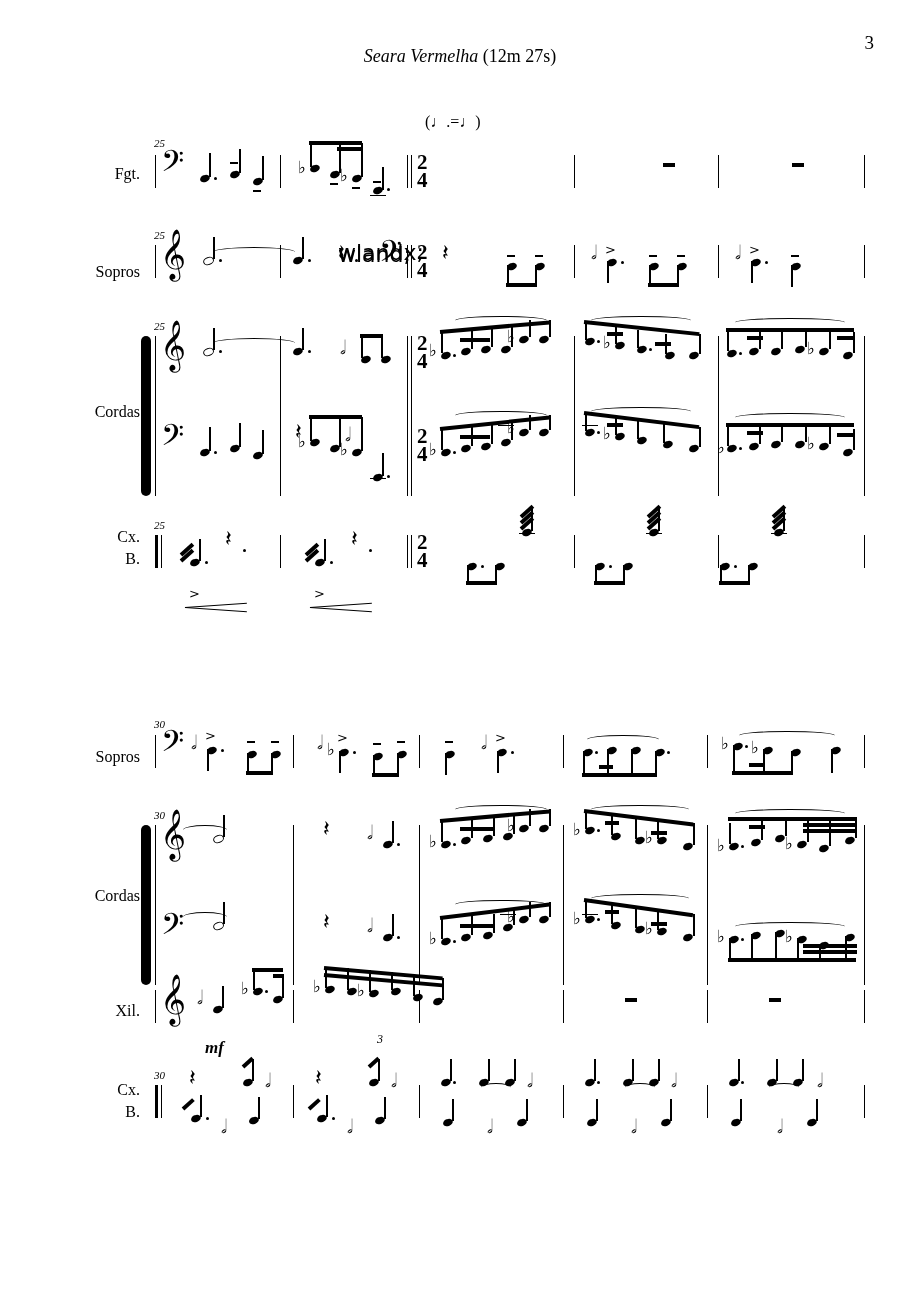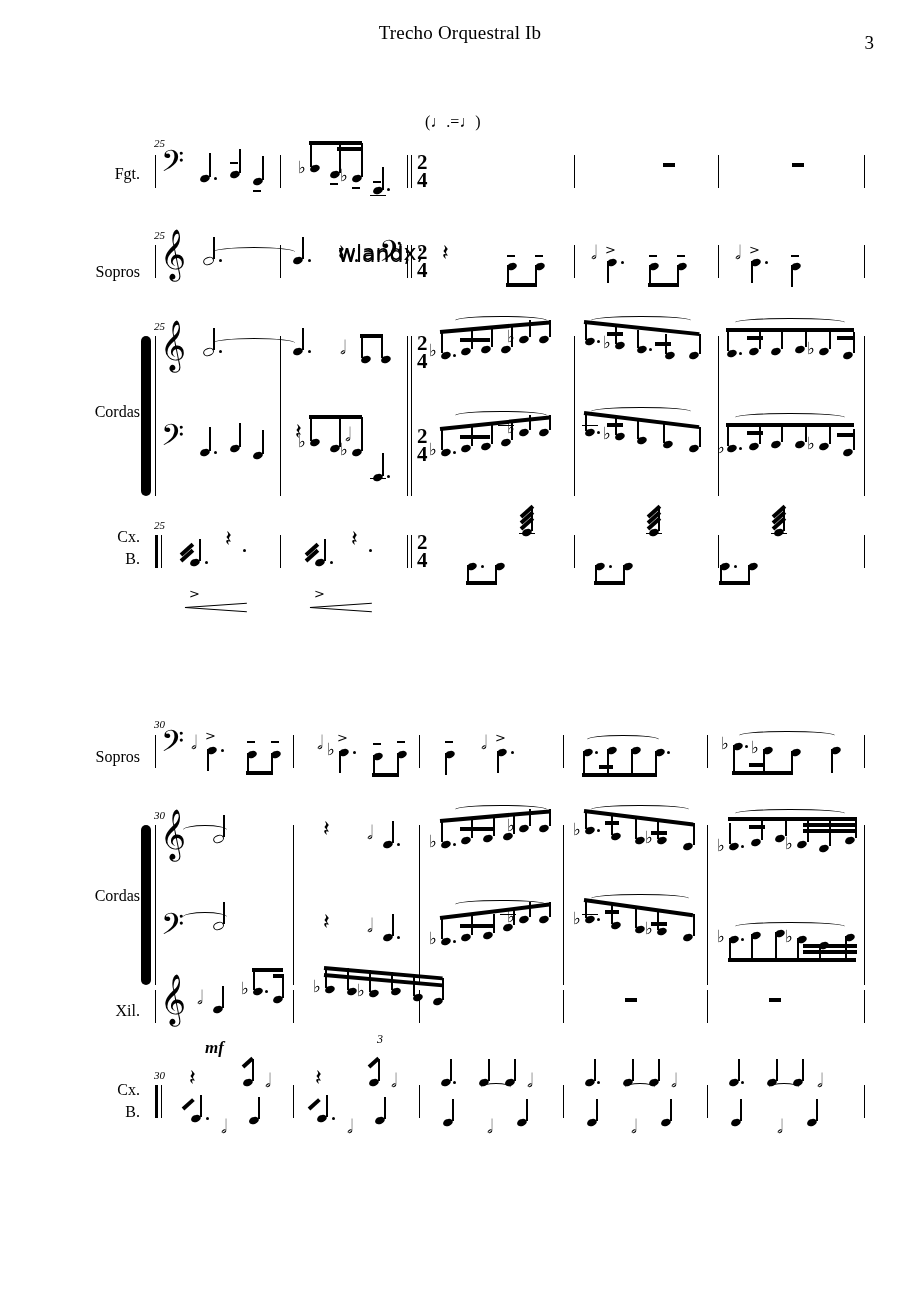--- a/index.html
+++ b/index.html
@@ -45,21 +45,21 @@
   .rest-8{position:absolute;font-family:"DejaVu Sans",sans-serif;font-size:19px;line-height:1;}
   .dyn{position:absolute;font-family:"Liberation Serif",serif;font-style:italic;font-weight:bold;font-size:17px;}
   .tuplet{position:absolute;font-family:"Liberation Serif",serif;font-style:italic;font-size:12px;}
   .hair{position:absolute;height:1px;background:#000;transform-origin:left center;}
 </style>
 </head>
 <body>
 
 <div class="page">
 
-  <div class="hdr-title">Trecho Orquestral Ib</div>
+  <div class="hdr-sub"><i>Seara Vermelha</i><span> (12m 27s)</span></div>
   <div class="pageno">3</div>
   <div class="tempo-eq">(♩.=♩)</div>
 
   <div class="sys" style="left:155px;top:155px;width:710px;height:40px;">
     <div class="ln" style="top:0px;width:710px;"></div>
     <div class="ln" style="top:8px;width:710px;"></div>
     <div class="ln" style="top:16px;width:710px;"></div>
     <div class="ln" style="top:24px;width:710px;"></div>
     <div class="ln" style="top:32px;width:710px;"></div>
     <div class="barline" style="left:0;top:0;height:33px;"></div>

